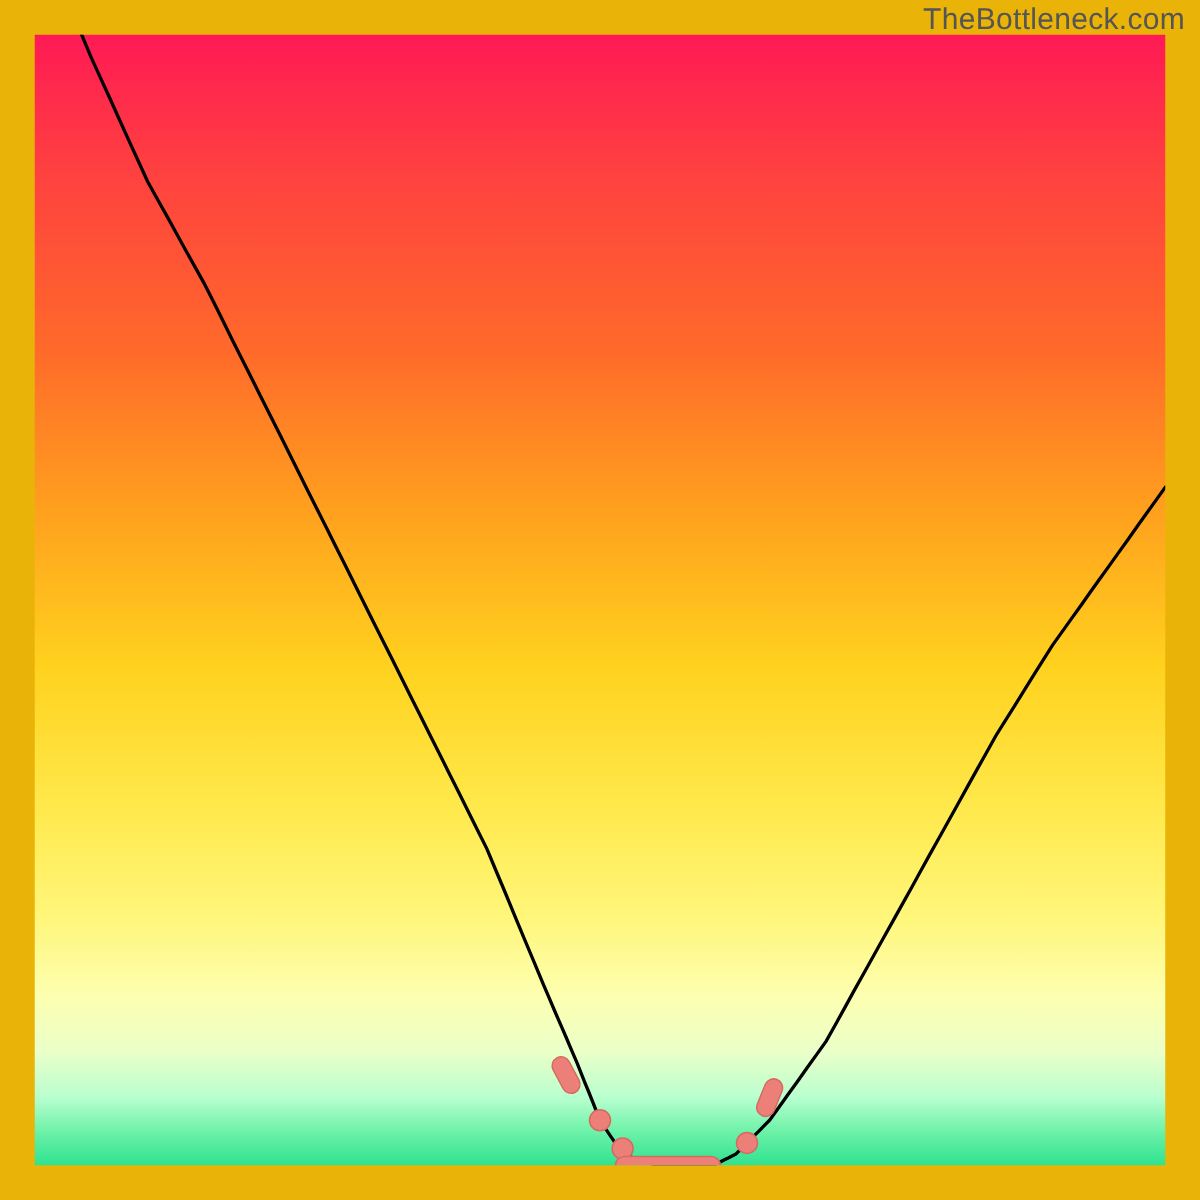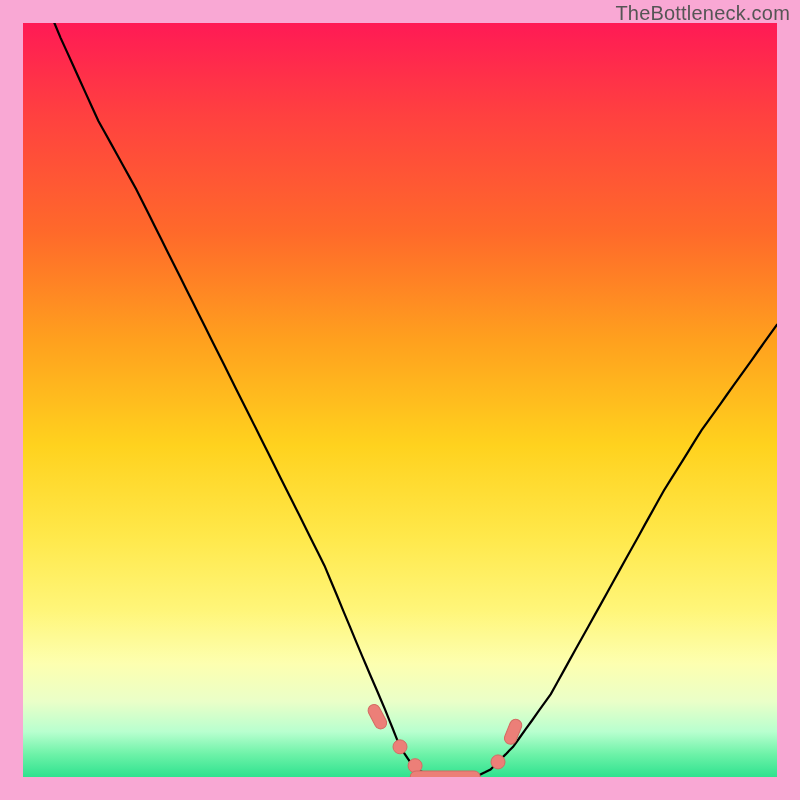--- a/index.html
+++ b/index.html
@@ -10,21 +10,21 @@
     background: #000;
     overflow: hidden;
     font-family: Arial, Helvetica, sans-serif;
   }
   .frame {
     position: absolute;
     left: 0;
     top: 0;
     width: 800px;
     height: 800px;
-    background: #f9a8d4;
+    background: #eab308;
   }
   .plot-area {
     position: absolute;
     left: 23px;
     top: 23px;
     width: 754px;
     height: 754px;
     overflow: hidden;
   }
   .gradient {

